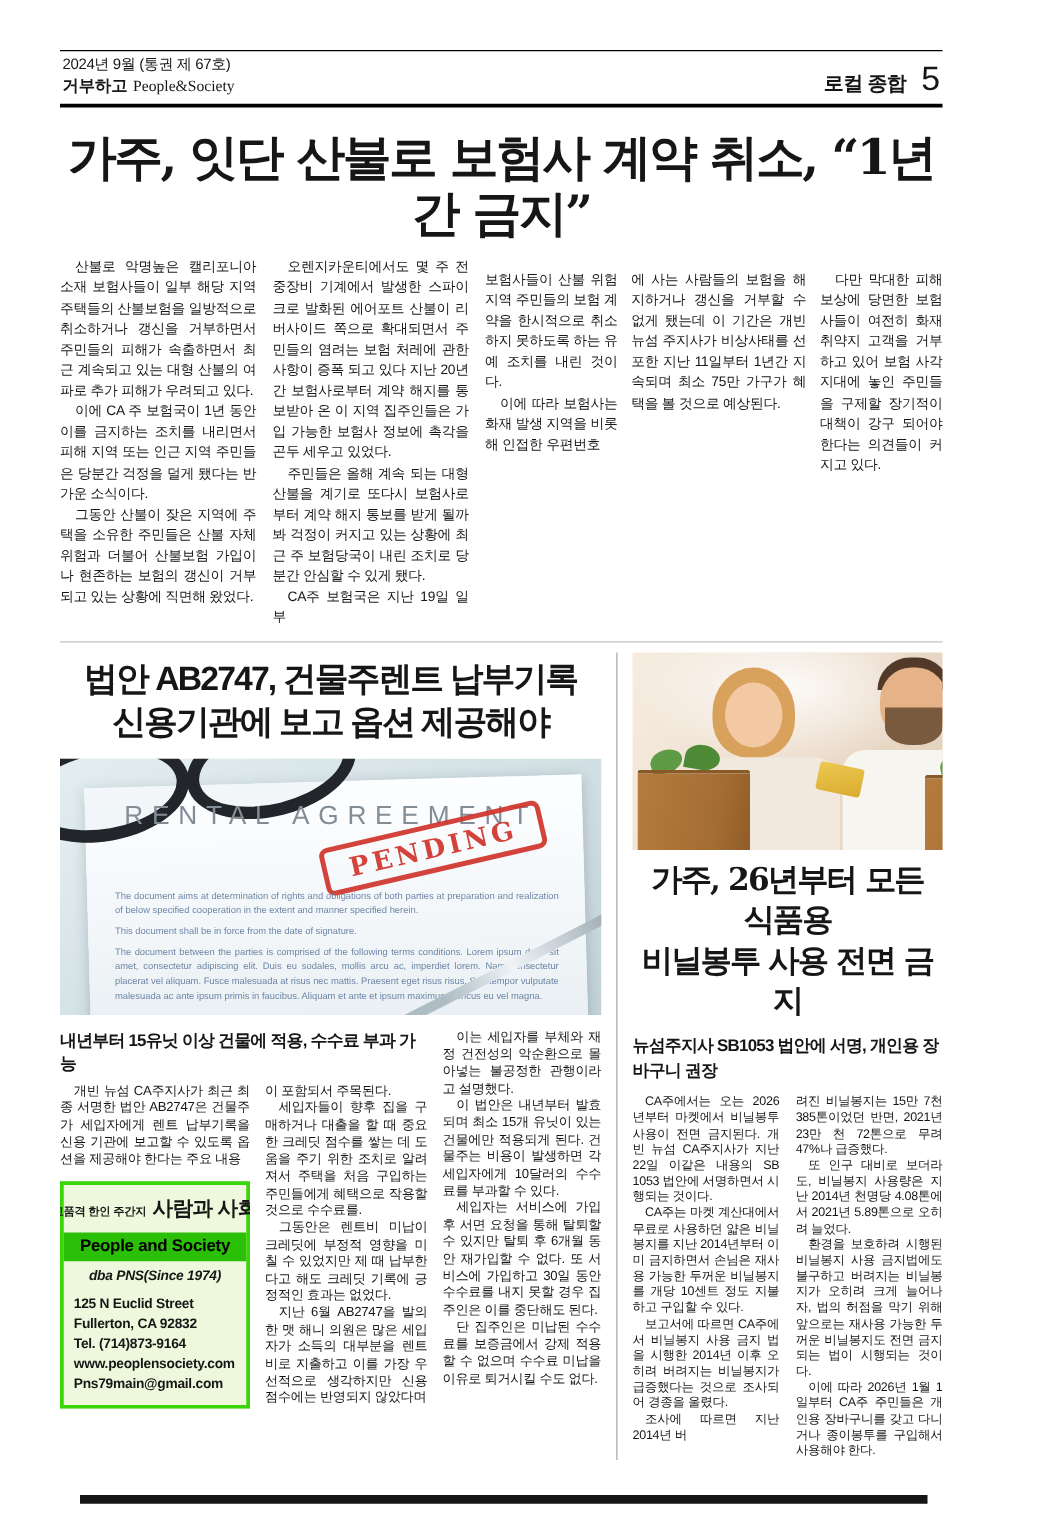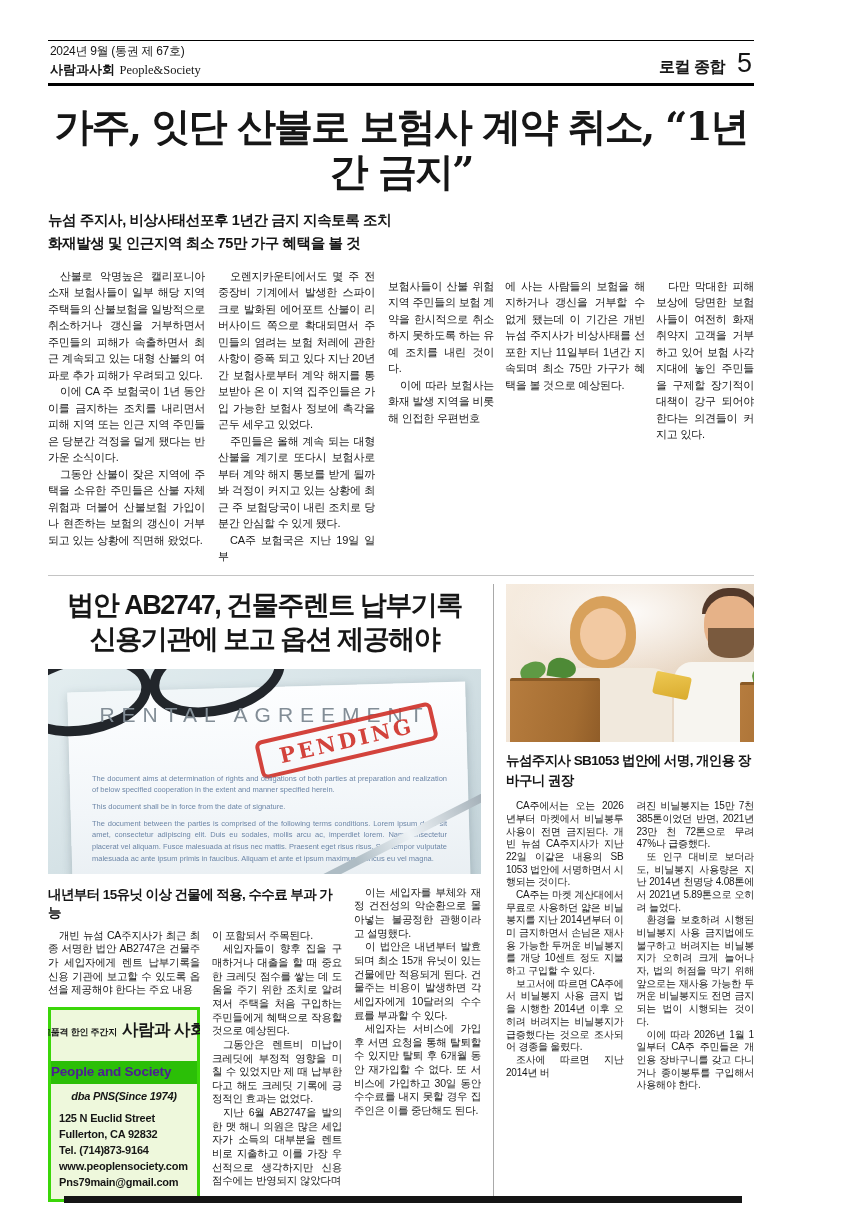--- a/index.html
+++ b/index.html
@@ -94,21 +94,21 @@
   .smalltxt p{margin:0;text-indent:11px;}
   .smalltxt p.no-indent{text-indent:0;}
   .rent-col1,.rent-col2{max-height:340px;overflow:hidden;}
   .rent-col3{max-height:368px;overflow:hidden;}
 
   
   .pub-box{margin-top:10px;border:3px solid #3bd609;background:#eef8dc;padding:9px 8px 8px;box-sizing:border-box;}
   .pub-row1{display:flex;align-items:baseline;justify-content:center;gap:5px;white-space:nowrap;}
   .pub-tagline{font-size:9px;font-weight:700;}
   .pub-name-kr{font-size:16.5px;font-weight:800;letter-spacing:-0.5px;}
-  .pub-band{margin:21px -8px 0;background:#2bbf07;color:#4c1d95;text-align:left;
+  .pub-band{margin:8px -8px 0;background:#2bbf07;color:#000000;text-align:center;
             font-weight:800;font-size:13.5px;padding:2px 0 3px;}
   .pub-dba{margin-top:5px;text-align:center;font-style:italic;font-weight:700;font-size:11px;}
   .pub-addr{margin-top:8px;font-size:11px;font-weight:700;line-height:1.45;}
 
   
   .couple-photo{position:relative;height:158px;overflow:hidden;
        background:radial-gradient(ellipse 70% 55% at 50% 18%,rgba(255,255,255,.85),transparent 70%),
                   linear-gradient(115deg,#f6ece0 0%,#ecdccb 55%,#e1cfba 100%);}
   .cp{position:absolute;}
   .cp-w-hair{left:64px;top:12px;width:66px;height:72px;background:#d8a15c;border-radius:50% 50% 42% 42%;}
@@ -144,35 +144,31 @@
 </style>
 </head>
 <body>
 
 <div class="page">
 
   <div class="masthead">
     <div class="mh-left">
       <div class="mh-issue">2024년 9월 (통권 제 67호)</div>
       <div>
-        <span class="mh-paper-kr">사람과사회</span>
+        <span class="mh-paper-kr">거부하고</span>
         <span class="mh-paper-en">People&amp;Society</span>
       </div>
     </div>
     <div class="mh-right">
       <span class="mh-section">로컬 종합</span>
       <span class="mh-pagenum">5</span>
     </div>
   </div>
 
   <h1 class="fire-headline" style="margin-bottom:0;">가주, 잇단 산불로 보험사 계약 취소, “1년간 금지”</h1>
-  <div class="fire-subheads">
-    <div>뉴섬 주지사, 비상사태선포후 1년간 금지 지속토록 조치</div>
-    <div>화재발생 및 인근지역 최소 75만 가구 혜택을 볼 것</div>
-  </div>
 
   <div class="fire-grid">
     <div class="bodytxt">
       <p>산불로 악명높은 캘리포니아 소재 보험사들이 일부 해당 지역 주택들의 산불보험을 일방적으로 취소하거나 갱신을 거부하면서 주민들의 피해가 속출하면서 최근 계속되고 있는 대형 산불의 여파로 추가 피해가 우려되고 있다.</p>
       <p>이에 CA 주 보험국이 1년 동안 이를 금지하는 조치를 내리면서 피해 지역 또는 인근 지역 주민들은 당분간 걱정을 덜게 됐다는 반가운 소식이다.</p>
       <p>그동안 산불이 잦은 지역에 주택을 소유한 주민들은 산불 자체 위험과 더불어 산불보험 가입이나 현존하는 보험의 갱신이 거부되고 있는 상황에 직면해 왔었다.</p>
     </div>
     <div class="bodytxt">
       <p>오렌지카운티에서도 몇 주 전 중장비 기계에서 발생한 스파이크로 발화된 에어포트 산불이 리버사이드 쪽으로 확대되면서 주민들의 염려는 보험 처레에 관한 사항이 증폭 되고 있다 지난 20년간 보험사로부터 계약 해지를 통보받아 온 이 지역 집주인들은 가입 가능한 보험사 정보에 촉각을 곤두 세우고 있었다.</p>
       <p>주민들은 올해 계속 되는 대형 산불을 계기로 또다시 보험사로부터 계약 해지 통보를 받게 될까봐 걱정이 커지고 있는 상황에 최근 주 보험당국이 내린 조치로 당분간 안심할 수 있게 됐다.</p>
@@ -241,29 +237,30 @@
               <div>Tel. (714)873-9164</div>
               <div>www.peoplensociety.com</div>
               <div>Pns79main@gmail.com</div>
             </div>
 
           </div>
         </div>
 
         <div class="rent-col2 smalltxt">
           <p class="no-indent">이 포함되서 주목된다.</p>
-          <p>세입자들이 향후 집을 구매하거나 대출을 할 때 중요한 크레딧 점수를 쌓는 데 도움을 주기 위한 조치로 알려져서 주택을 처음 구입하는 주민들에게 혜택으로 작용할 것으로 예상된다.</p>
+          <p>세입자들이 향후 집을 구매하거나 대출을 할 때 중요한 크레딧 점수를 쌓는 데 도움을 주기 위한 조치로 알려져서 주택을 처음 구입하는 주민들에게 혜택으로 작용할 것으로 수수료를.</p>
           <p>그동안은 렌트비 미납이 크레딧에 부정적 영향을 미칠 수 있었지만 제 때 납부한다고 해도 크레딧 기록에 긍정적인 효과는 없었다.</p>
           <p>지난 6월 AB2747을 발의한 맷 해니 의원은 많은 세입자가 소득의 대부분을 렌트비로 지출하고 이를 가장 우선적으로 생각하지만 신용 점수에는 반영되지 않았다며</p>
         </div>
 
         <div class="rent-col3 smalltxt">
           <p>이는 세입자를 부체와 재정 건전성의 악순환으로 몰아넣는 불공정한 관행이라고 설명했다.</p>
           <p>이 법안은 내년부터 발효되며 최소 15개 유닛이 있는 건물에만 적용되게 된다. 건물주는 비용이 발생하면 각 세입자에게 10달러의 수수료를 부과할 수 있다.</p>
           <p>세입자는 서비스에 가입 후 서면 요청을 통해 탈퇴할 수 있지만 탈퇴 후 6개월 동안 재가입할 수 없다. 또 서비스에 가입하고 30일 동안 수수료를 내지 못할 경우 집주인은 이를 중단해도 된다.</p>
+          <p>단 집주인은 미납된 수수료를 보증금에서 강제 적용 할 수 없으며 수수료 미납을 이유로 퇴거시킬 수도 없다.</p>
         </div>
       </div>
     </div>
 
     <div class="vrule"></div>
 
     <div>
       <div class="couple-photo">
         <div class="cp cp-w-hair"></div>
         <div class="cp cp-w-face"></div>
@@ -274,20 +271,24 @@
         <div class="cp cp-m-body"></div>
         <div class="cp cp-card"></div>
         <div class="cp cp-leaf leaf1"></div>
         <div class="cp cp-leaf leaf2"></div>
         <div class="cp cp-bag cp-bag-left"></div>
         <div class="cp cp-leaf leaf3"></div>
         <div class="cp cp-leaf leaf4"></div>
         <div class="cp cp-bag cp-bag-right"></div>
       </div>
 
+      <h2 class="plastic-headline" style="margin-bottom:0;">
+        <span style="display:block">가주, 26년부터 모든 식품용</span>
+        <span style="display:block">비닐봉투 사용 전면 금지</span>
+      </h2>
       <div class="plastic-subheads">
         <div>뉴섬주지사 SB1053 법안에 서명, 개인용 장바구니 권장</div>
       </div>
 
       <div class="plastic-cols">
         <div class="plastic-col tinytxt">
           <p>CA주에서는 오는 2026년부터 마켓에서 비닐봉투 사용이 전면 금지된다. 개빈 뉴섬 CA주지사가 지난 22일 이같은 내용의 SB 1053 법안에 서명하면서 시행되는 것이다.</p>
           <p>CA주는 마켓 계산대에서 무료로 사용하던 얇은 비닐봉지를 지난 2014년부터 이미 금지하면서 손님은 재사용 가능한 두꺼운 비닐봉지를 개당 10센트 정도 지불하고 구입할 수 있다.</p>
           <p>보고서에 따르면 CA주에서 비닐봉지 사용 금지 법을 시행한 2014년 이후 오히려 버려지는 비닐봉지가 급증했다는 것으로 조사되어 경종을 울렸다.</p>
           <p>조사에 따르면 지난 2014년 버</p>

